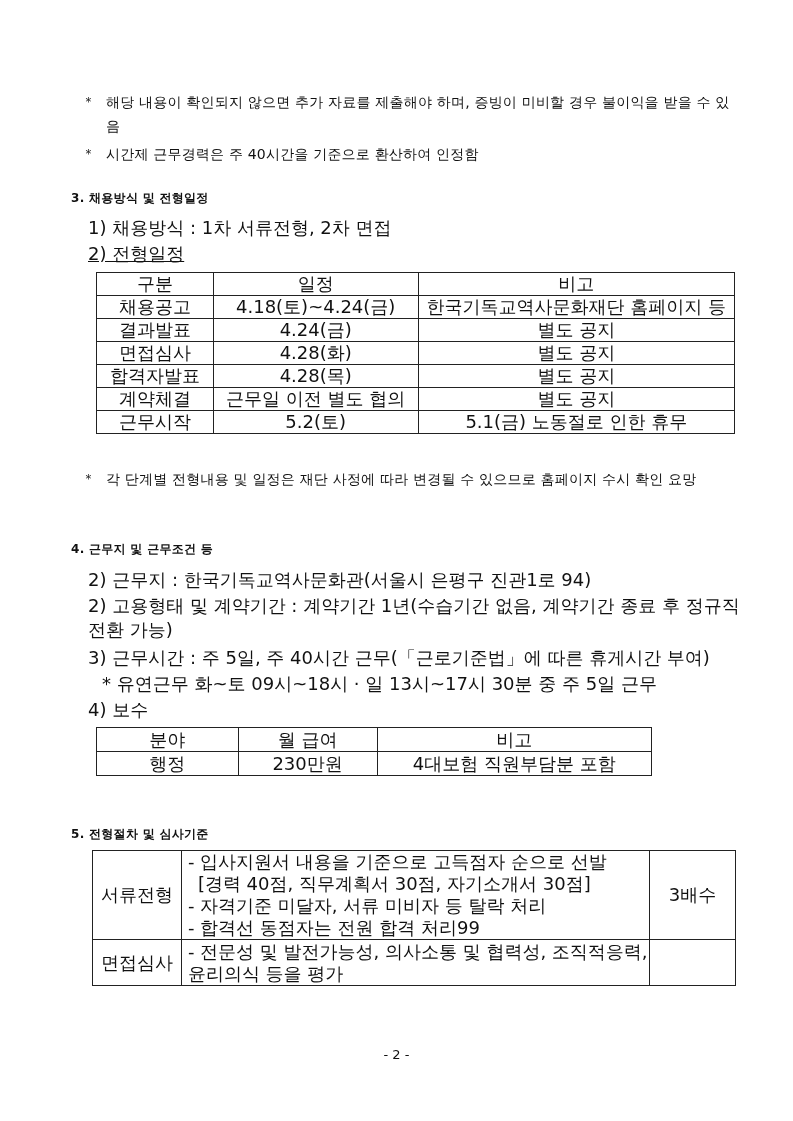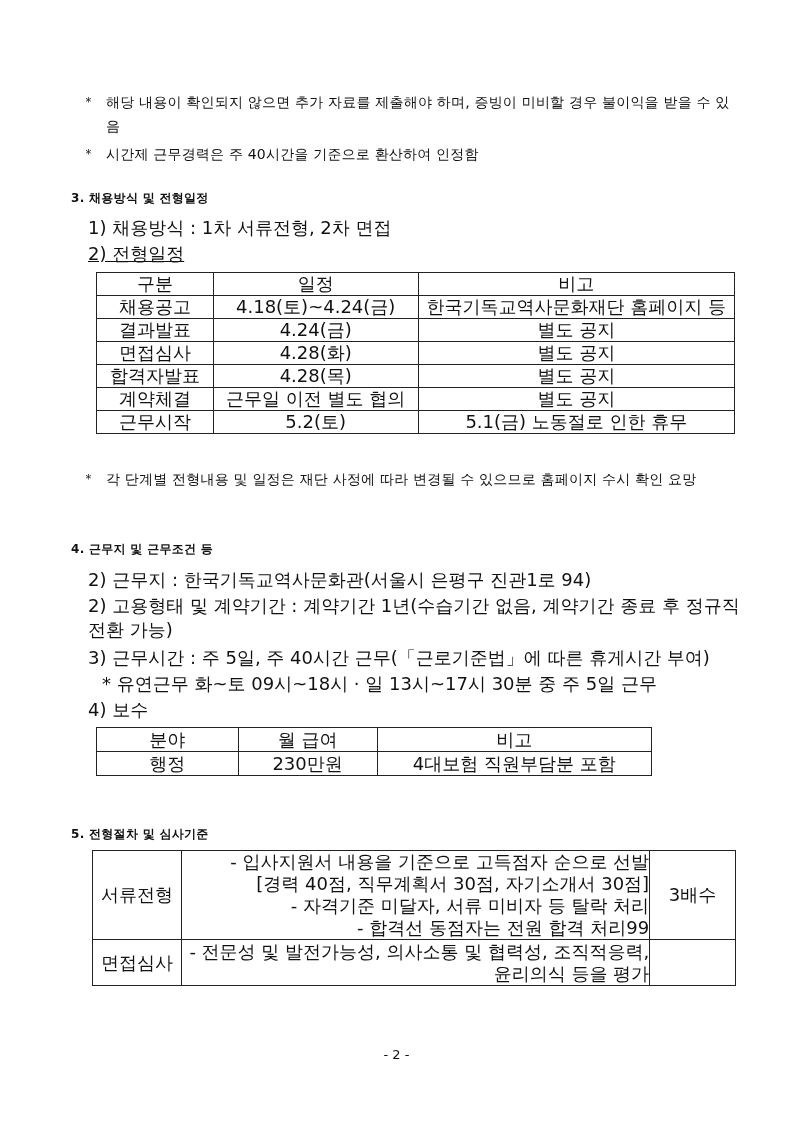--- a/index.html
+++ b/index.html
@@ -11,21 +11,21 @@
   .note { position: absolute; left: 82px; width: 660px; line-height: 24px; font-size: 14px; letter-spacing: 0.2px; }
   .note .mark { position: absolute; left: 0; top: 0; font-size: 13px; }
   .note .txt { display: block; padding-left: 24px; }
   .heading { position: absolute; left: 71px; font-weight: bold; font-size: 12px; letter-spacing: 0.3px; }
   .item { position: absolute; left: 72px; font-size: 18px; line-height: 24px; margin-left: 16px; }
   table { border-collapse: collapse; position: absolute; font-size: 18px; }
   td, th { border: 1px solid #222; text-align: center; padding: 0; font-weight: normal; }
   .t1 td { height: 22px; line-height: 22px; }
   .t2 td { height: 23px; line-height: 23px; }
   .t3 td { line-height: 22px; }
-  .left { text-align: right; padding-left: 6px; }
+  .left { text-align: left; padding-left: 6px; }
   .pageno { position: absolute; left: 0; width: 793px; top: 1047px; text-align: center; font-size: 13px; }
 </style>
 </head>
 <body>
 
 <div class="note" style="top:90px;">
   <span class="mark">＊</span>
   <span class="txt">해당 내용이 확인되지 않으면 추가 자료를 제출해야 하며, 증빙이 미비할 경우 불이익을 받을 수 있음</span>
 </div>
 <div class="note" style="top:142px;">

